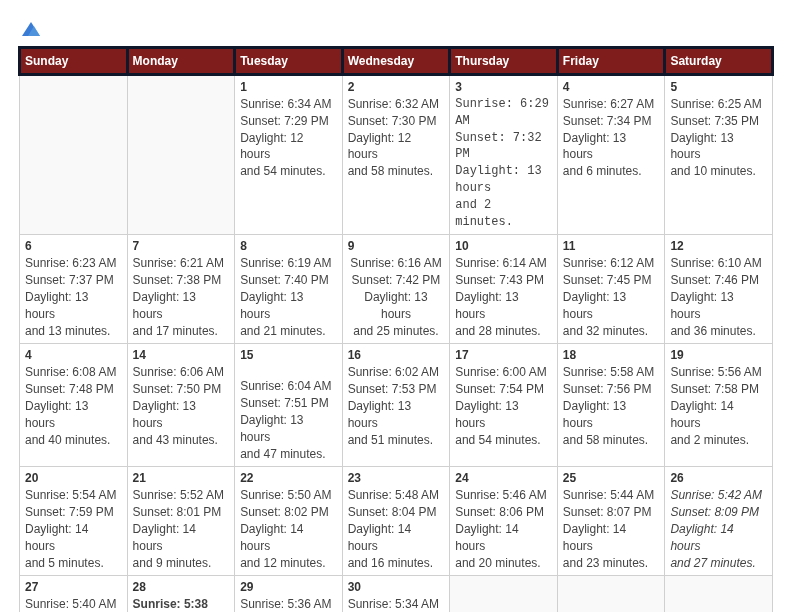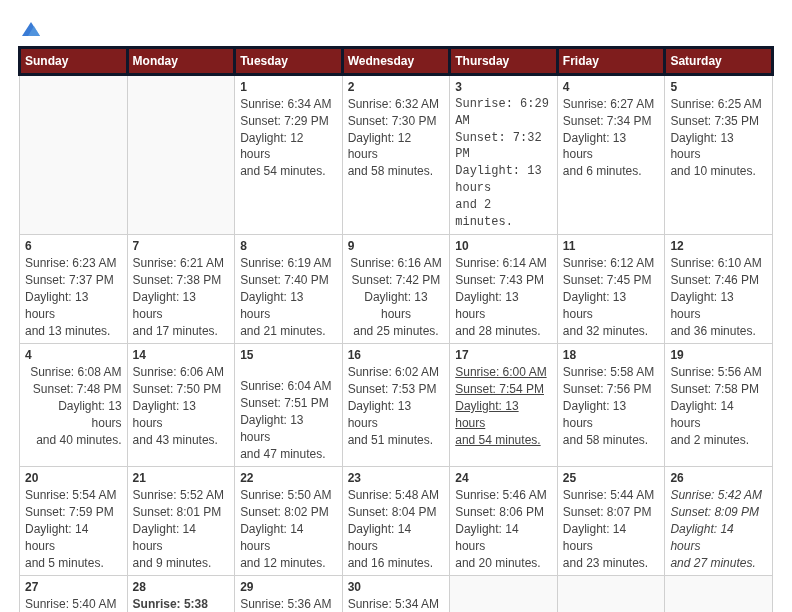--- a/index.html
+++ b/index.html
@@ -216,21 +216,21 @@
             <span class="day-number">12</span>
             <div class="day-info" style="white-space: pre-line;">Sunrise: 6:10 AM
 Sunset: 7:46 PM
 Daylight: 13 hours
 and 36 minutes.</div>
           </td>
         </tr>
         <tr>
           <td>
             <span class="day-number">4</span>
-            <div class="day-info" style="white-space: pre-line; text-align: right;">Sunrise: 6:08 AM
+            <div class="day-info" style="white-space: pre-line;">Sunrise: 6:08 AM
 Sunset: 7:48 PM
 Daylight: 13 hours
 and 40 minutes.</div>
           </td>
           <td>
             <span class="day-number">14</span>
             <div class="day-info" style="white-space: pre-line;">Sunrise: 6:06 AM
 Sunset: 7:50 PM
 Daylight: 13 hours
 and 43 minutes.</div>
@@ -244,21 +244,21 @@
           </td>
           <td>
             <span class="day-number">16</span>
             <div class="day-info" style="white-space: pre-line;">Sunrise: 6:02 AM
 Sunset: 7:53 PM
 Daylight: 13 hours
 and 51 minutes.</div>
           </td>
           <td>
             <span class="day-number">17</span>
-            <div class="day-info" style="white-space: pre-line; text-decoration: underline;">Sunrise: 6:00 AM
+            <div class="day-info" style="white-space: pre-line;">Sunrise: 6:00 AM
 Sunset: 7:54 PM
 Daylight: 13 hours
 and 54 minutes.</div>
           </td>
           <td>
             <span class="day-number">18</span>
             <div class="day-info" style="white-space: pre-line;">Sunrise: 5:58 AM
 Sunset: 7:56 PM
 Daylight: 13 hours
 and 58 minutes.</div>

